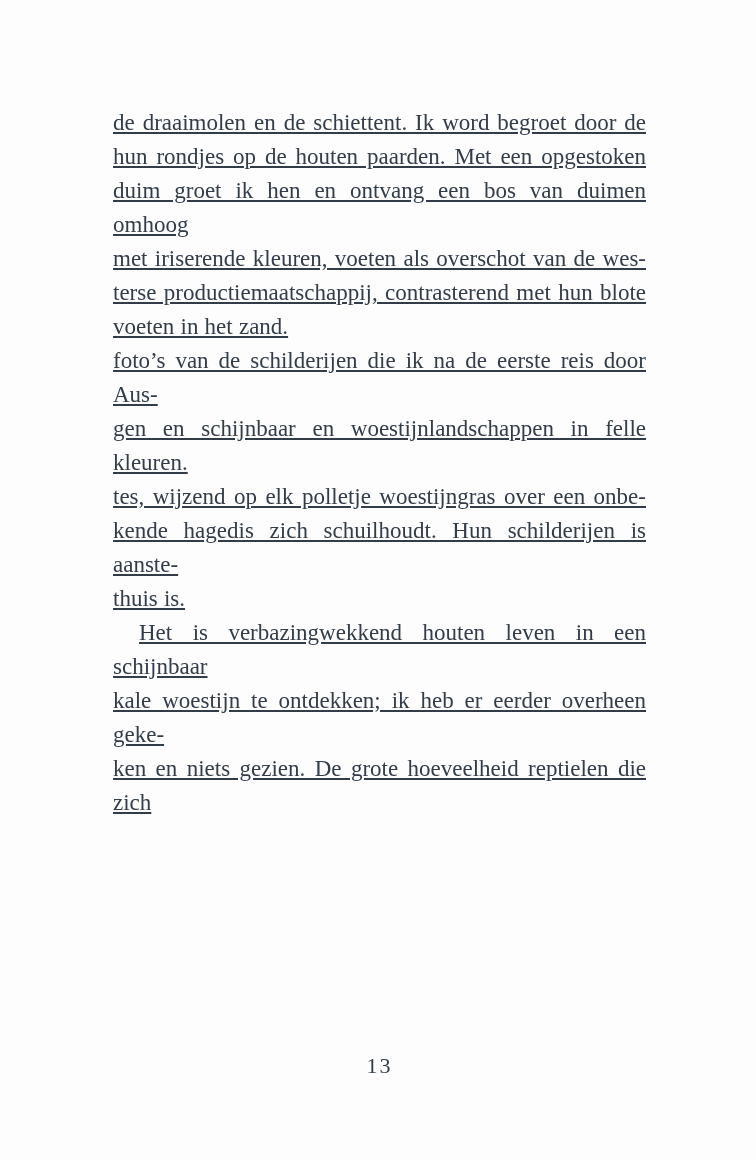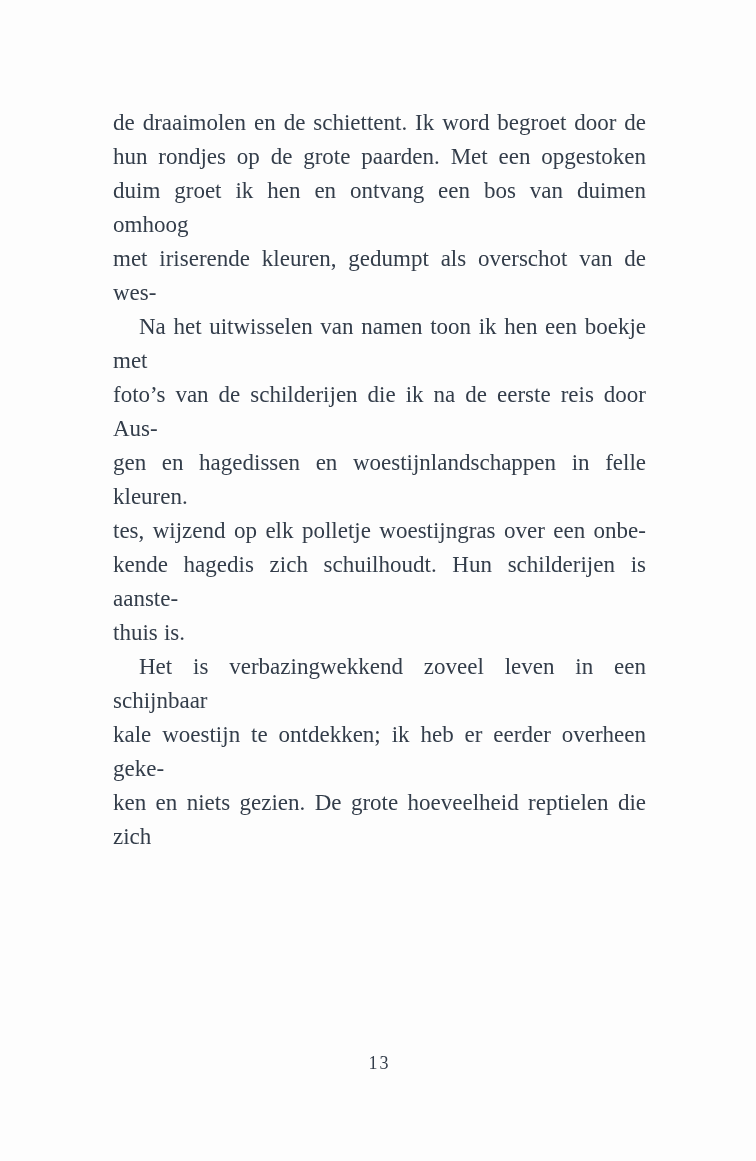--- a/index.html
+++ b/index.html
@@ -22,51 +22,53 @@
     top: 106px;
     width: 533px;
     font-size: 23px;
     line-height: 34px;
   }
   .line {
     text-align: justify;
     text-align-last: justify;
     white-space: normal;
     word-spacing: 0.02em;
+    text-decoration: underline;
   }
   .line.last {
     text-align-last: left;
   }
   .line.indent {
     text-indent: 26px;
   }
   .page-number {
     position: absolute;
     left: 113px;
     top: 1053px;
     width: 533px;
     text-align: center;
-    font-size: 18px;
+    font-size: 22px;
     letter-spacing: 2px;
     color: #333d4a;
   }
 </style>
 </head>
 <body>
 
 <div class="page">
   <div class="text-block">
       <div class="line">de draaimolen en de schiettent. Ik word begroet door de</div>
-      <div class="line">hun rondjes op de grote paarden. Met een opgestoken</div>
+      <div class="line">hun rondjes op de houten paarden. Met een opgestoken</div>
       <div class="line">duim groet ik hen en ontvang een bos van duimen omhoog</div>
-      <div class="line">met iriserende kleuren, gedumpt als overschot van de wes-</div>
-      <div class="line indent">Na het uitwisselen van namen toon ik hen een boekje met</div>
+      <div class="line">met iriserende kleuren, voeten als overschot van de wes-</div>
+      <div class="line">terse productiemaatschappij, contrasterend met hun blote</div>
+      <div class="line last">voeten in het zand.</div>
       <div class="line">foto’s van de schilderijen die ik na de eerste reis door Aus-</div>
-      <div class="line last">gen en hagedissen en woestijnlandschappen in felle kleuren.</div>
+      <div class="line last">gen en schijnbaar en woestijnlandschappen in felle kleuren.</div>
       <div class="line">tes, wijzend op elk polletje woestijngras over een onbe-</div>
       <div class="line">kende hagedis zich schuilhoudt. Hun schilderijen is aanste-</div>
       <div class="line last">thuis is.</div>
-      <div class="line indent">Het is verbazingwekkend zoveel leven in een schijnbaar</div>
+      <div class="line indent">Het is verbazingwekkend houten leven in een schijnbaar</div>
       <div class="line">kale woestijn te ontdekken; ik heb er eerder overheen geke-</div>
       <div class="line">ken en niets gezien. De grote hoeveelheid reptielen die zich</div>
     </div>
   <div class="page-number">13</div>
 </div>
 
 </body></html>

